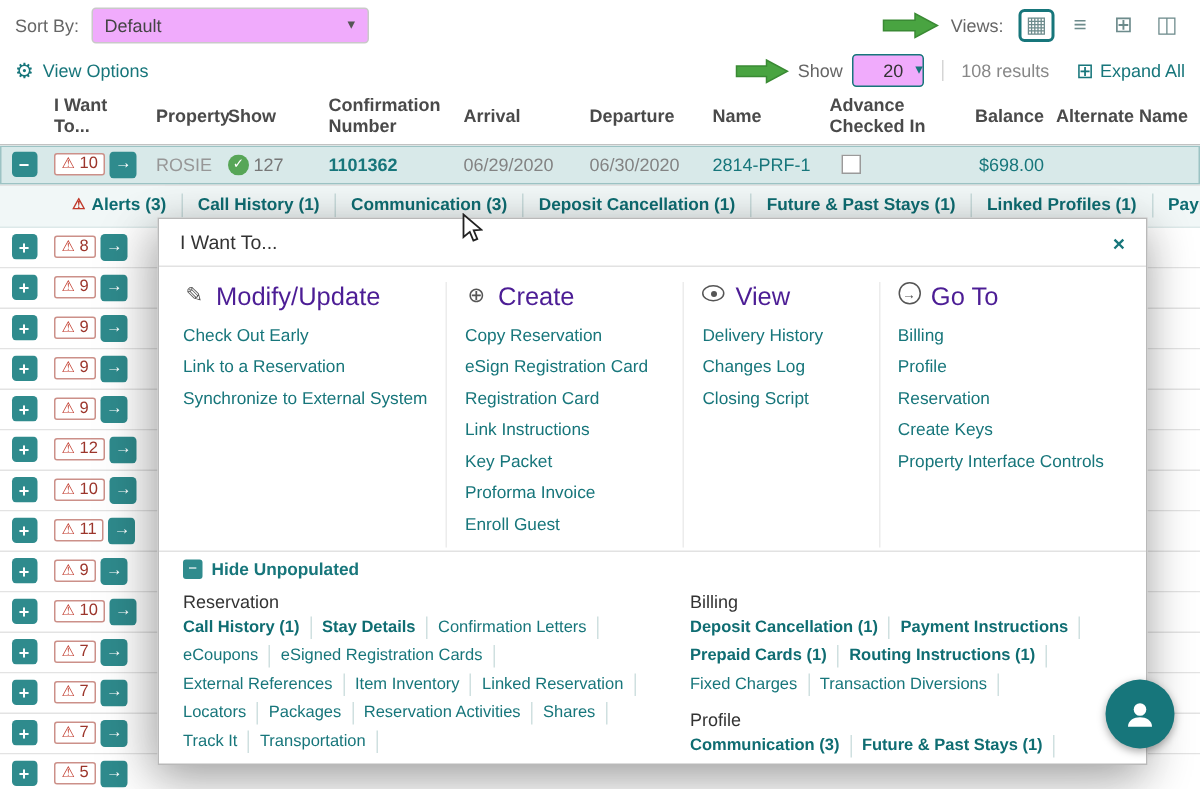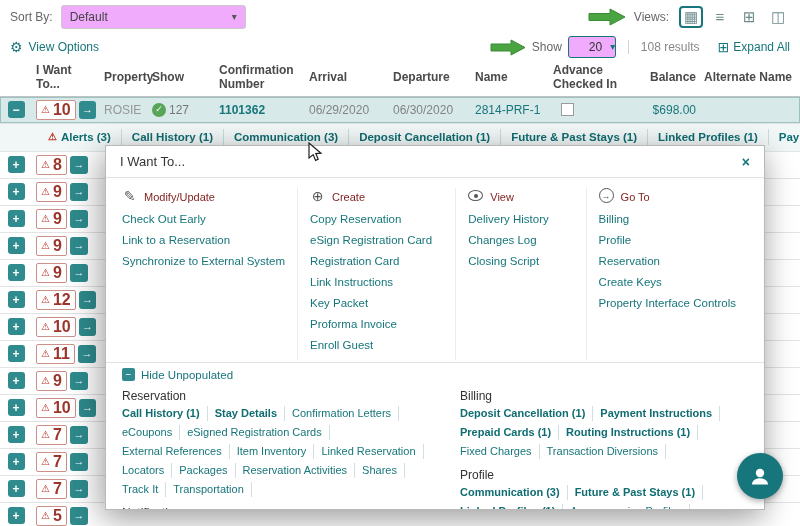--- a/index.html
+++ b/index.html
@@ -39,21 +39,21 @@
   .th-list{display:contents}
   .th-list .th:nth-child(9){text-align:right}
 
   .row{align-items:center;height:27px;border-bottom:1px solid #e3e3e3;background:#fff}
   .row.selected{background:#d8e9e9;box-shadow:inset 0 0 0 1px #9cc3c4}
   .cell{padding:0 4px;display:flex;align-items:center;gap:3px;overflow:hidden;white-space:nowrap}
   .c-expand{justify-content:center}
   .sq-btn{width:17px;height:17px;border:none;border-radius:3px;background:#2f8b8d;color:#fff;font-size:12px;line-height:1;display:flex;align-items:center;justify-content:center;cursor:pointer;font-weight:bold;padding:0}
   .alert-badge{display:inline-flex;align-items:center;gap:3px;border:1px solid #cc9089;background:#fff;border-radius:2px;padding:1px 4px;cursor:pointer}
   .warn-icon{color:#c0392b;font-size:10px;line-height:1}
-  .alert-num{color:#9c352b;font-weight:bold;font-size:16px;line-height:1}
+  .alert-num{color:#9c352b;font-weight:normal;font-size:11px;line-height:1}
   .go-btn{width:18px;height:18px;border:none;border-radius:3px;background:#2f8b8d;color:#fff;display:flex;align-items:center;justify-content:center;cursor:pointer;padding:0}
   .go-ic{font-size:11px;font-weight:bold;line-height:1}
   .c-prop{color:#979797}
   .room-ic{width:14px;height:14px;border-radius:50%;background:#57a657;color:#fff;display:inline-flex;align-items:center;justify-content:center;flex:none}
   .room-ic span{font-size:9px;line-height:1}
   .c-room{color:#777}
   .c-conf a{color:#17767b;font-weight:bold}
   .c-arr,.c-dep{color:#838383}
   .c-name a{color:#17767b}
   .checkbox{width:13px;height:13px;border:1px solid #9a9a9a;background:#fff;display:inline-block;margin-left:8px;cursor:pointer}
@@ -67,33 +67,33 @@
   .tab.warn .warn-icon{display:inline}
 
   
   .modal{position:absolute;left:105px;top:145px;width:660px;height:365px;background:#fff;border:1px solid #b9b9b9;box-shadow:0 8px 28px rgba(0,0,0,.32),-14px 8px 34px rgba(0,0,0,.10);z-index:20;display:flex;flex-direction:column;overflow:hidden}
   .modal-head{display:flex;align-items:center;justify-content:space-between;padding:8px 14px;border-bottom:1px solid #e2e2e2;color:#333;font-size:13px}
   .close{background:none;border:none;color:#17767b;font-size:14px;font-weight:bold;cursor:pointer;line-height:1}
   .actions{display:grid;grid-template-columns:1.1fr 1.02fr .84fr 1.04fr;padding:10px 16px 2px}
   .agroup{padding:0 12px;min-height:168px}
   .actions .agroup:first-child{padding-left:0}
   .actions .agroup + .agroup{border-left:1px solid #ececec}
-  .ghead{display:flex;align-items:flex-end;gap:7px;color:#7f1d1d;font-size:11px;margin-bottom:10px}
+  .ghead{display:flex;align-items:flex-start;gap:7px;color:#4c1d95;font-size:17px;margin-bottom:10px}
   .g-icon{width:15px;height:15px;display:inline-flex;align-items:center;justify-content:center;color:#555;position:relative;flex:none}
   .g-icon[data-icon="pencil"]::before{content:"\270E";font-size:14px}
   .g-icon[data-icon="plus"]::before{content:"\2295";font-size:14px}
   .g-icon[data-icon="goto"]::before{content:"\2192";font-size:9px;border:1.2px solid #555;border-radius:50%;width:13px;height:13px;display:flex;align-items:center;justify-content:center}
   .g-icon[data-icon="eye"]::before{content:"";width:14px;height:9px;border:1.2px solid #555;border-radius:50%}
   .g-icon[data-icon="eye"]::after{content:"";position:absolute;left:5.5px;top:5.5px;width:4px;height:4px;background:#555;border-radius:50%}
   .glink{display:block;color:#17767b;font-size:11.5px;margin-bottom:9px;white-space:nowrap}
   .glink.u{}
 
   .hideunpop{display:flex;align-items:center;gap:6px;padding:5px 16px 4px;border-top:1px solid #e2e2e2}
   .mini-sq{width:13px;height:13px;border-radius:2px;background:#2f8b8d;color:#fff;font-size:10px;display:inline-flex;align-items:center;justify-content:center;line-height:1}
-  .hulabel{color:#17767b;font-size:11.5px;font-weight:normal}
+  .hulabel{color:#17767b;font-size:11.5px;font-weight:bold}
 
   .details{display:grid;grid-template-columns:1.04fr .96fr;column-gap:26px;padding:0 16px 8px;flex:1;overflow:hidden}
   .dsec + .dsec{margin-top:5px}
   .dsec-title{color:#333;font-size:12px;margin:4px 0 3px}
   .chips{display:flex;flex-wrap:wrap}
   .chip{display:inline-flex;align-items:center;gap:3px;color:#17767b;font-size:11px;line-height:15px;padding-right:7px;margin:0 7px 4px 0;border-right:1px solid #cfe0e0;white-space:nowrap}
   .chip.b .chip-label{font-weight:bold;color:#0f6d72}
 
   
   .fab{position:absolute;left:737px;top:453px;width:46px;height:46px;border-radius:50%;background:#17767b;border:none;z-index:30;display:flex;align-items:center;justify-content:center;cursor:pointer;box-shadow:0 2px 6px rgba(0,0,0,.35)}

